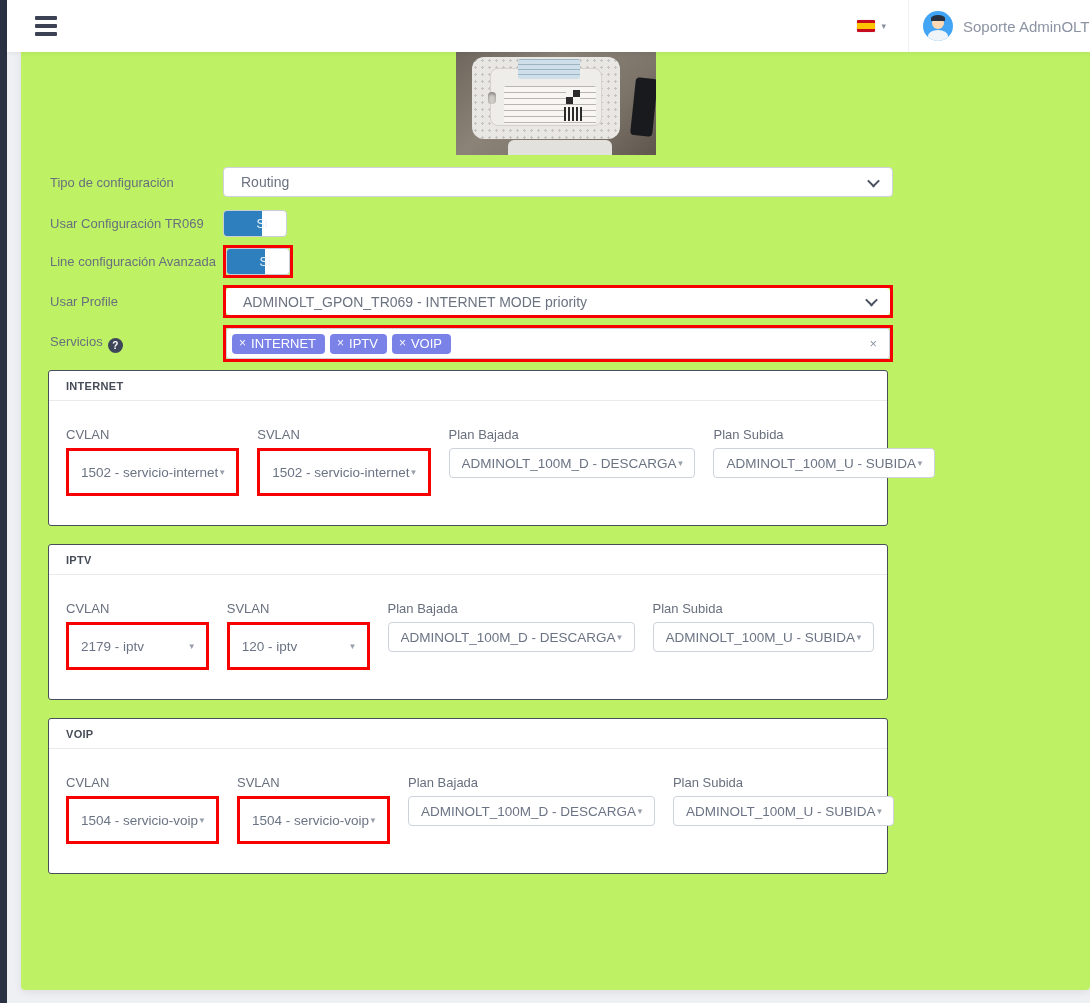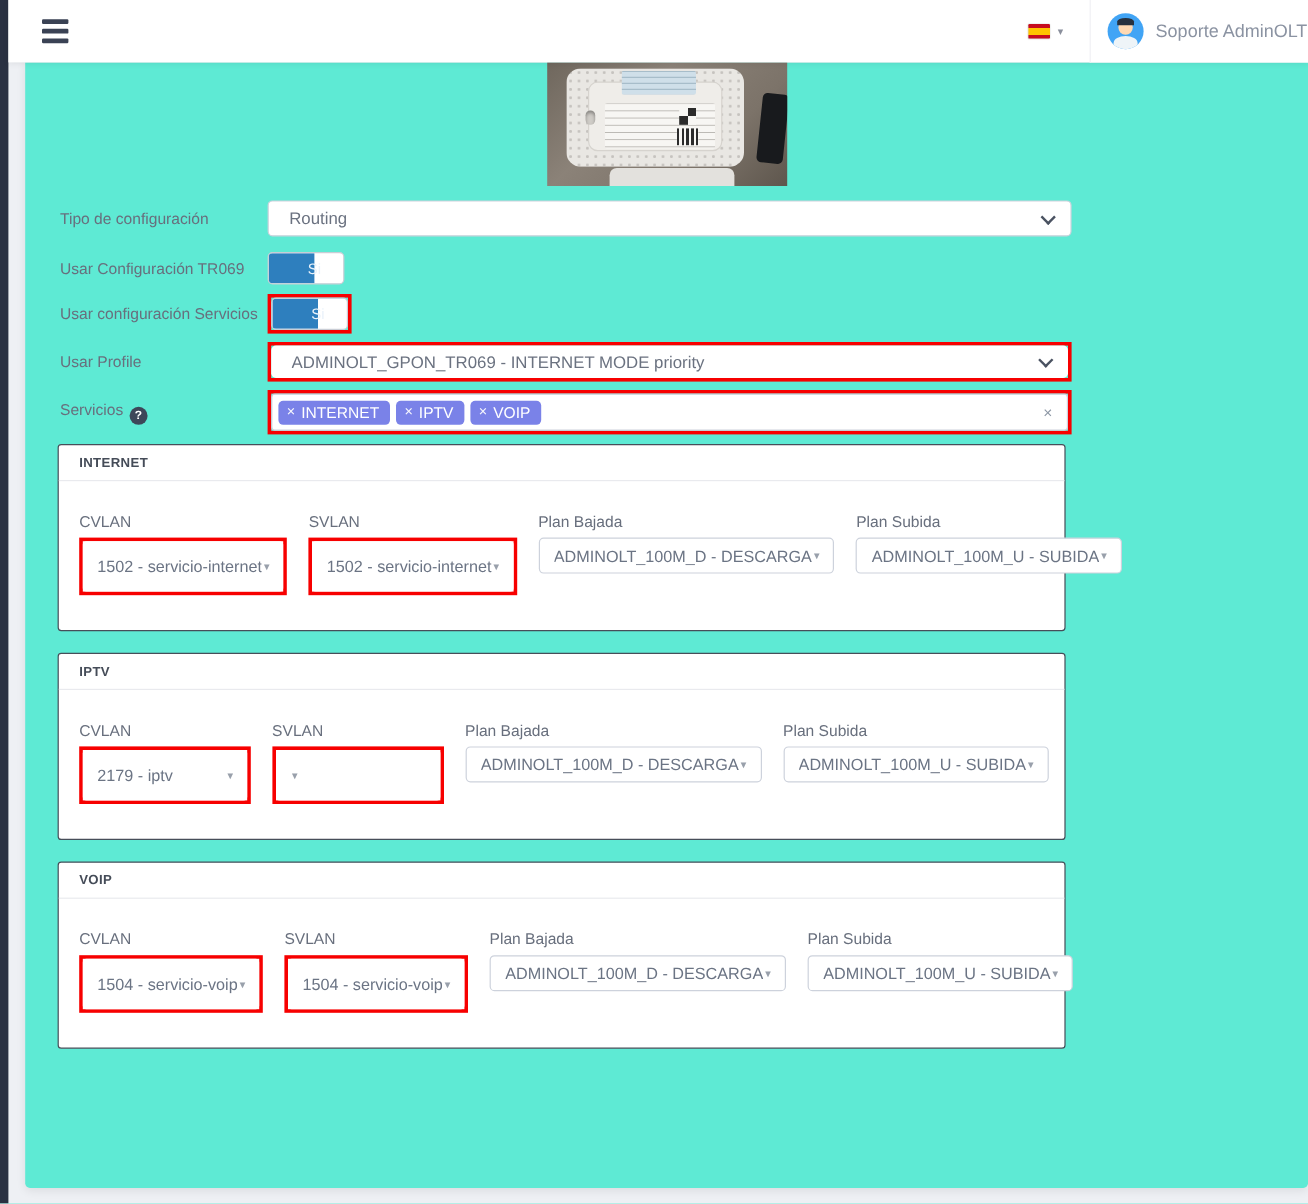--- a/index.html
+++ b/index.html
@@ -35,21 +35,21 @@
   }
   .avatar { width:30px; height:30px; border-radius:50%; background:#41a4f5; position:relative; overflow:hidden; flex:0 0 30px; }
   .avatar .head { position:absolute; left:9px; top:6px; width:12px; height:12px; border-radius:50%; background:#ffd9b3; }
   .avatar .hair { position:absolute; left:8px; top:4px; width:14px; height:6px; border-radius:50% 50% 0 0; background:#27313f; }
   .avatar .bodyy { position:absolute; left:5px; top:19px; width:20px; height:12px; border-radius:50% 50% 0 0; background:#eef4f8; }
   .user-name { color:#8b93a2; font-size:15px; }
 
   
   .card {
     position:absolute; left:21px; top:52px; right:0; bottom:13px;
-    background:#5eead4; border-radius:0 0 4px 4px;
+    background:#bef264; border-radius:0 0 4px 4px;
     box-shadow:0 2px 8px rgba(0,0,0,.08);
   }
 
   
   .photo { width:200px; height:103px; margin:0 auto; position:relative; overflow:hidden;
     background:linear-gradient(135deg,#6f675d 0%,#8b8278 35%,#7c7369 70%,#5e564d 100%); }
   .photo .dev { position:absolute; left:16px; top:5px; width:148px; height:82px; background:#e9e7e3; border-radius:12px;
     background-image:radial-gradient(#c6c3bf 1px, transparent 1.3px); background-size:7px 7px; }
   .photo .dev-inner { position:absolute; left:34px; top:16px; width:112px; height:58px; background:#efede9; border:1px solid #d6d3ce; border-radius:8px; }
   .photo .lbl-top { position:absolute; left:62px; top:7px; width:62px; height:20px; background:#cfdfe9; border-radius:2px;
@@ -163,21 +163,21 @@
     <div class="frow" style="height:27px; margin-bottom:8px;">
       <div class="flabel">Usar Configuración TR069</div>
       <div class="fctrl">
         <div class="toggle">
           <span class="on">Si</span>
         </div>
       </div>
     </div>
 
     <div class="frow" style="height:33px; margin-bottom:7px;">
-      <div class="flabel">Usar configuración Servicios</div>
+      <div class="flabel">Line configuración Avanzada</div>
       <div class="fctrl">
         <span class="red-wrap-inline">
           <span class="toggle">
             <span class="on">Si</span>
           </span>
         </span>
       </div>
     </div>
 
     <div class="frow" style="height:33px; margin-bottom:7px;">
@@ -271,20 +271,21 @@
             <div class="s2" style="border:none;">
               <span class="s2-text">2179 - iptv</span>
               <span class="caret">▼</span>
             </div>
           </div>
         </div>
         <div class="field">
           <span class="flab">SVLAN</span>
           <div class="red-wrap">
             <div class="s2" style="border:none;">
+              <span class="s2-text">120 - iptv</span>
               <span class="caret">▼</span>
             </div>
           </div>
         </div>
         <div class="field">
           <span class="flab">Plan Bajada</span>
           <div class="s2 plain">
             <span class="s2-text">ADMINOLT_100M_D - DESCARGA</span>
             <span class="caret">▼</span>
           </div>

